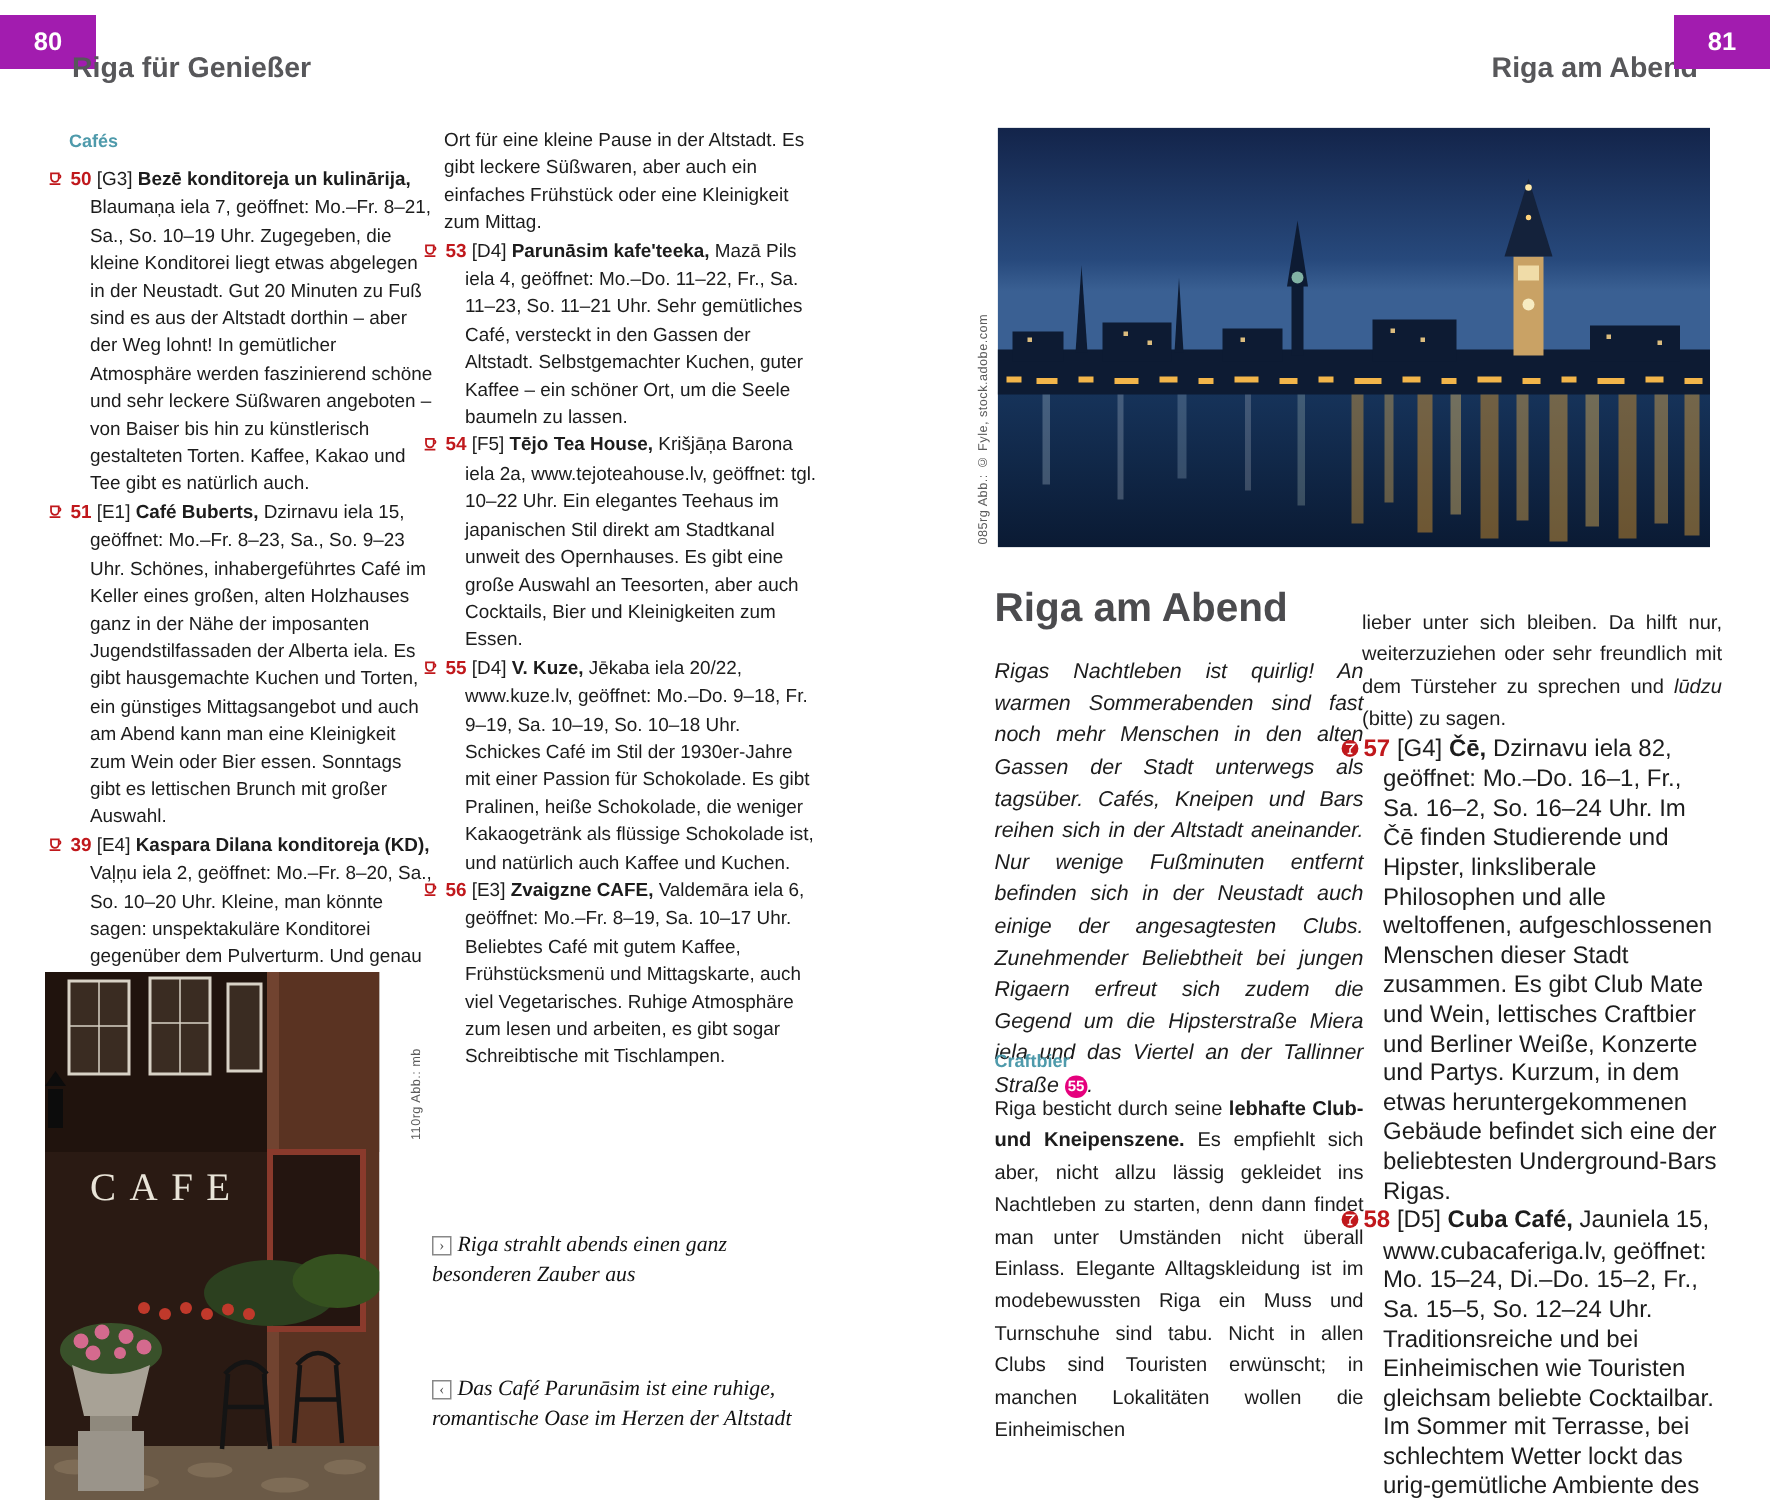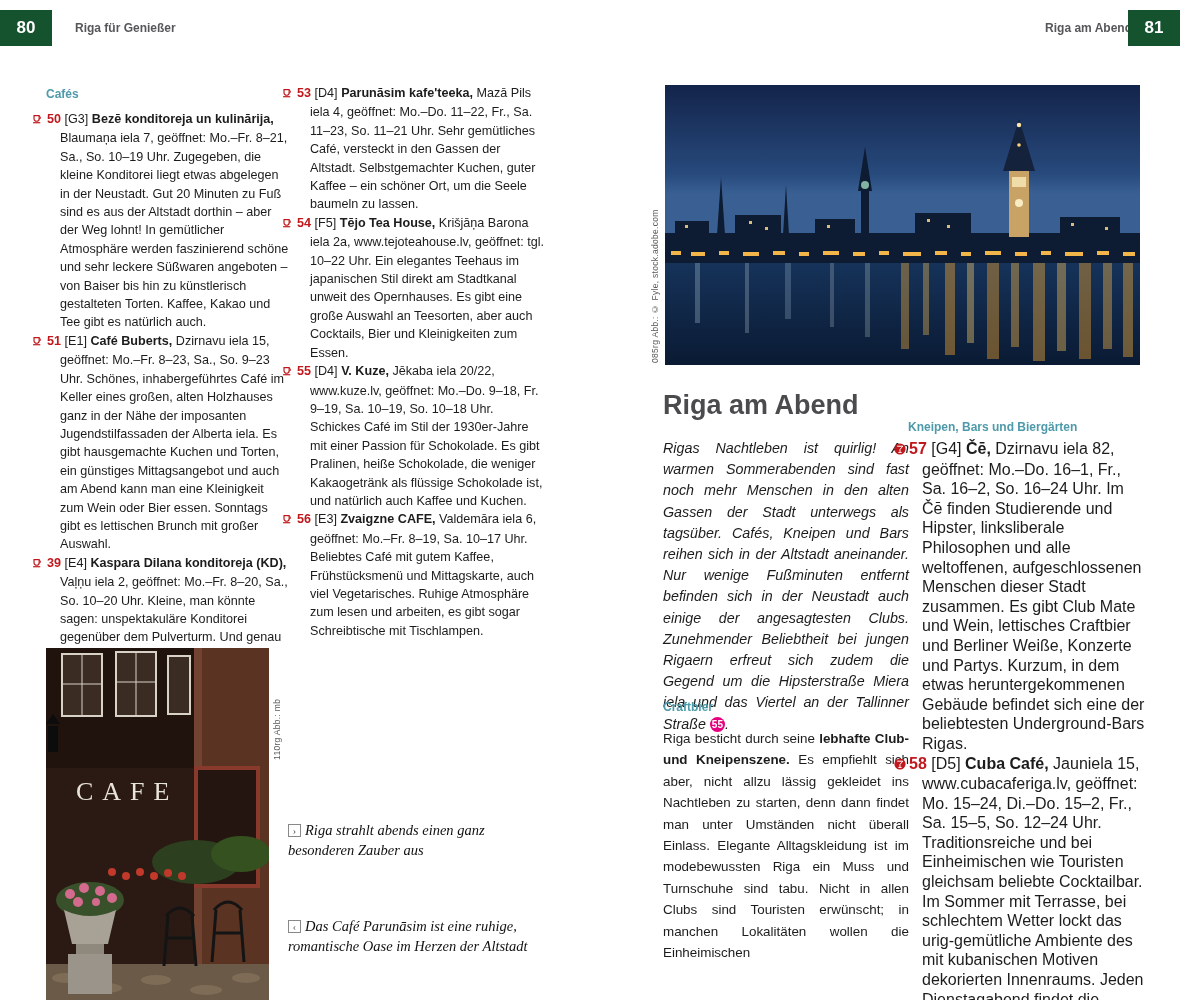--- a/index.html
+++ b/index.html
@@ -1,39 +1,39 @@
 <!DOCTYPE html>
 <html lang="de"><head>
 <meta charset="utf-8">
 <style>
   html,body{margin:0;padding:0;background:#ffffff;}
   #spread{position:relative;width:1180px;height:1000px;background:#fff;overflow:hidden;
           font-family:"Liberation Sans",sans-serif;color:#1c1c1c;}
   
-  .pg-box{position:absolute;top:10px;width:52px;height:36px;background:#14532d;color:#fff;
+  .pg-box{position:absolute;top:10px;width:64px;height:36px;background:#a21caf;color:#fff;
           font-weight:bold;font-size:17px;display:flex;align-items:center;justify-content:center;}
   #pgbox-l{left:0;}
   #pgbox-r{right:0;}
-  .hdr-title{position:absolute;top:10px;height:36px;display:flex;align-items:center;
-             font-weight:bold;font-size:12px;color:#57575a;margin-left:27px;}
+  .hdr-title{position:absolute;top:28px;height:36px;display:flex;align-items:center;
+             font-weight:bold;font-size:19px;color:#57575a;}
   #hdr-l{left:48px;}
   #hdr-r{right:48px;}
   
   .col{position:absolute;font-size:12.6px;line-height:18.4px;}
   .sec-head{color:#4e9aab;font-weight:bold;font-size:12px;margin:0 0 6px 0;line-height:20px;}
   .entry{margin:0;padding-left:14px;text-indent:-14px;}
   .e-num{color:#c0181c;font-weight:bold;}
   .e-name{font-weight:bold;}
   .icon-svg{display:inline-block;vertical-align:-1px;margin-right:1px;}
   .cont-para{margin:0;}
   
   #l-col1{left:46px;top:84px;width:245px;}
   #l-col2{left:296px;top:84px;width:251px;}
   
-  #photoL{position:absolute;left:46px;top:648px;width:223px;height:352px;overflow:hidden;}
+  #photoL{position:absolute;left:30px;top:648px;width:223px;height:352px;overflow:hidden;}
   .v-credit{position:absolute;font-size:8.5px;color:#5a5a5a;writing-mode:vertical-rl;
             transform:rotate(180deg);letter-spacing:.3px;}
   #creditL{left:272px;top:650px;height:110px;}
   #creditR{left:650px;top:85px;height:278px;}
   
   .caption{position:absolute;left:288px;width:262px;font-family:"Liberation Serif",serif;
            font-style:italic;font-size:14.5px;line-height:20px;color:#111;}
   #cap1{top:820px;}
   #cap2{top:876px;margin-top:40px;}
   .cap-icon{display:inline-block;font-style:normal;font-size:10px;line-height:11px;width:11px;height:11px;
@@ -150,20 +150,21 @@
         <path d="M168 262 q14 -16 28 0"></path>
           <line x1="170" y1="262" x2="166" y2="314"></line>
           <line x1="194" y1="262" x2="198" y2="314"></line>
           <line x1="168" y1="285" x2="196" y2="285"></line>
       </g>
     </svg>
   </div>
   <div class="v-credit" id="creditL">110rg Abb.: mb</div>
 
   <div class="col" id="l-col2">
+    <p class="cont-para">Ort für eine kleine Pause in der Altstadt. Es gibt leckere Süßwaren, aber auch ein einfaches Frühstück oder eine Kleinigkeit zum Mittag.</p>
     <div>
 
         <p class="entry"><span class="icon-svg"><svg width="11" height="11" viewBox="0 0 12 12">
               <path d="M2.2 2.8h5.6v3.4a2.8 2.8 0 0 1-5.6 0z" fill="none" stroke="#c0181c" stroke-width="1.3"></path>
               <path d="M7.8 3.8c1.8 0 1.8 2.6 0 2.6" fill="none" stroke="#c0181c" stroke-width="1.1"></path>
               <line x1="1.2" y1="10.6" x2="9" y2="10.6" stroke="#c0181c" stroke-width="1.3"></line>
             </svg></span><span class="e-num">53</span> <span class="e-grid">[D4]</span> <span class="e-name">Parunāsim kafe'teeka,</span> <span>Mazā Pils iela 4, geöffnet: Mo.–Do. 11–22, Fr., Sa. 11–23, So. 11–21 Uhr. Sehr gemütliches Café, versteckt in den Gassen der Altstadt. Selbstgemachter Kuchen, guter Kaffee – ein schöner Ort, um die Seele baumeln zu lassen.</span></p>
 
         <p class="entry"><span class="icon-svg"><svg width="11" height="11" viewBox="0 0 12 12">
               <path d="M2.2 2.8h5.6v3.4a2.8 2.8 0 0 1-5.6 0z" fill="none" stroke="#c0181c" stroke-width="1.3"></path>
@@ -282,21 +283,21 @@
 
   <h1 id="r-title">Riga am Abend</h1>
 
   <p id="r-intro"><span>Rigas Nachtleben ist quirlig! An warmen Sommerabenden sind fast noch mehr Menschen in den alten Gassen der Stadt unterwegs als tagsüber. Cafés, Kneipen und Bars reihen sich in der Altstadt aneinander. Nur wenige Fußminuten entfernt befinden sich in der Neustadt auch einige der angesagtesten Clubs. Zunehmender Beliebtheit bei jungen Rigaern erfreut sich zudem die Gegend um die Hipsterstraße Miera iela und das Viertel an der Tallinner Straße </span><span class="badge">55</span><span>.</span></p>
 
   <h2 class="sec-head" id="r-nacht-head">Craftbier</h2>
 
   <p id="r-nacht-para"><span>Riga besticht durch seine </span><b>lebhafte Club- und Kneipenszene.</b><span> Es empfiehlt sich aber, nicht allzu lässig gekleidet ins Nachtleben zu starten, denn dann findet man unter Umständen nicht überall Einlass. Elegante Alltagskleidung ist im modebewussten Riga ein Muss und Turnschuhe sind tabu. Nicht in allen Clubs sind Touristen erwünscht; in manchen Lokalitäten wollen die Einheimischen</span></p>
 
   <div class="col" id="r-col2">
-    <h2 class="sec-head">Kneipen, Bars und Biergärten</h2>
+    <p class="cont-para"><span>lieber unter sich bleiben. Da hilft nur, weiterzuziehen oder sehr freundlich mit dem Türsteher zu sprechen und </span><span class="it">lūdzu</span><span> (bitte) zu sagen.</span></p>
     <div>
 
         <p class="entry"><span class="icon-svg"><svg width="12" height="12" viewBox="0 0 12 12">
               <circle cx="6" cy="6" r="5.6" fill="#c0181c"></circle>
               <path d="M3.2 3.2h5.6L6 6.4v2.4M4.4 9.4h3.2" fill="none" stroke="#ffffff" stroke-width="1"></path>
             </svg></span><span class="e-num">57</span> <span class="e-grid">[G4]</span> <span class="e-name">Čē,</span> <span>Dzirnavu iela 82, geöffnet: Mo.–Do. 16–1, Fr., Sa. 16–2, So. 16–24 Uhr. Im Čē finden Studierende und Hipster, linksliberale Philosophen und alle weltoffenen, aufgeschlossenen Menschen dieser Stadt zusammen. Es gibt Club Mate und Wein, lettisches Craftbier und Berliner Weiße, Konzerte und Partys. Kurzum, in dem etwas heruntergekommenen Gebäude befindet sich eine der beliebtesten Underground-Bars Rigas.</span></p>
 
         <p class="entry"><span class="icon-svg"><svg width="12" height="12" viewBox="0 0 12 12">
               <circle cx="6" cy="6" r="5.6" fill="#c0181c"></circle>
               <path d="M3.2 3.2h5.6L6 6.4v2.4M4.4 9.4h3.2" fill="none" stroke="#ffffff" stroke-width="1"></path>

